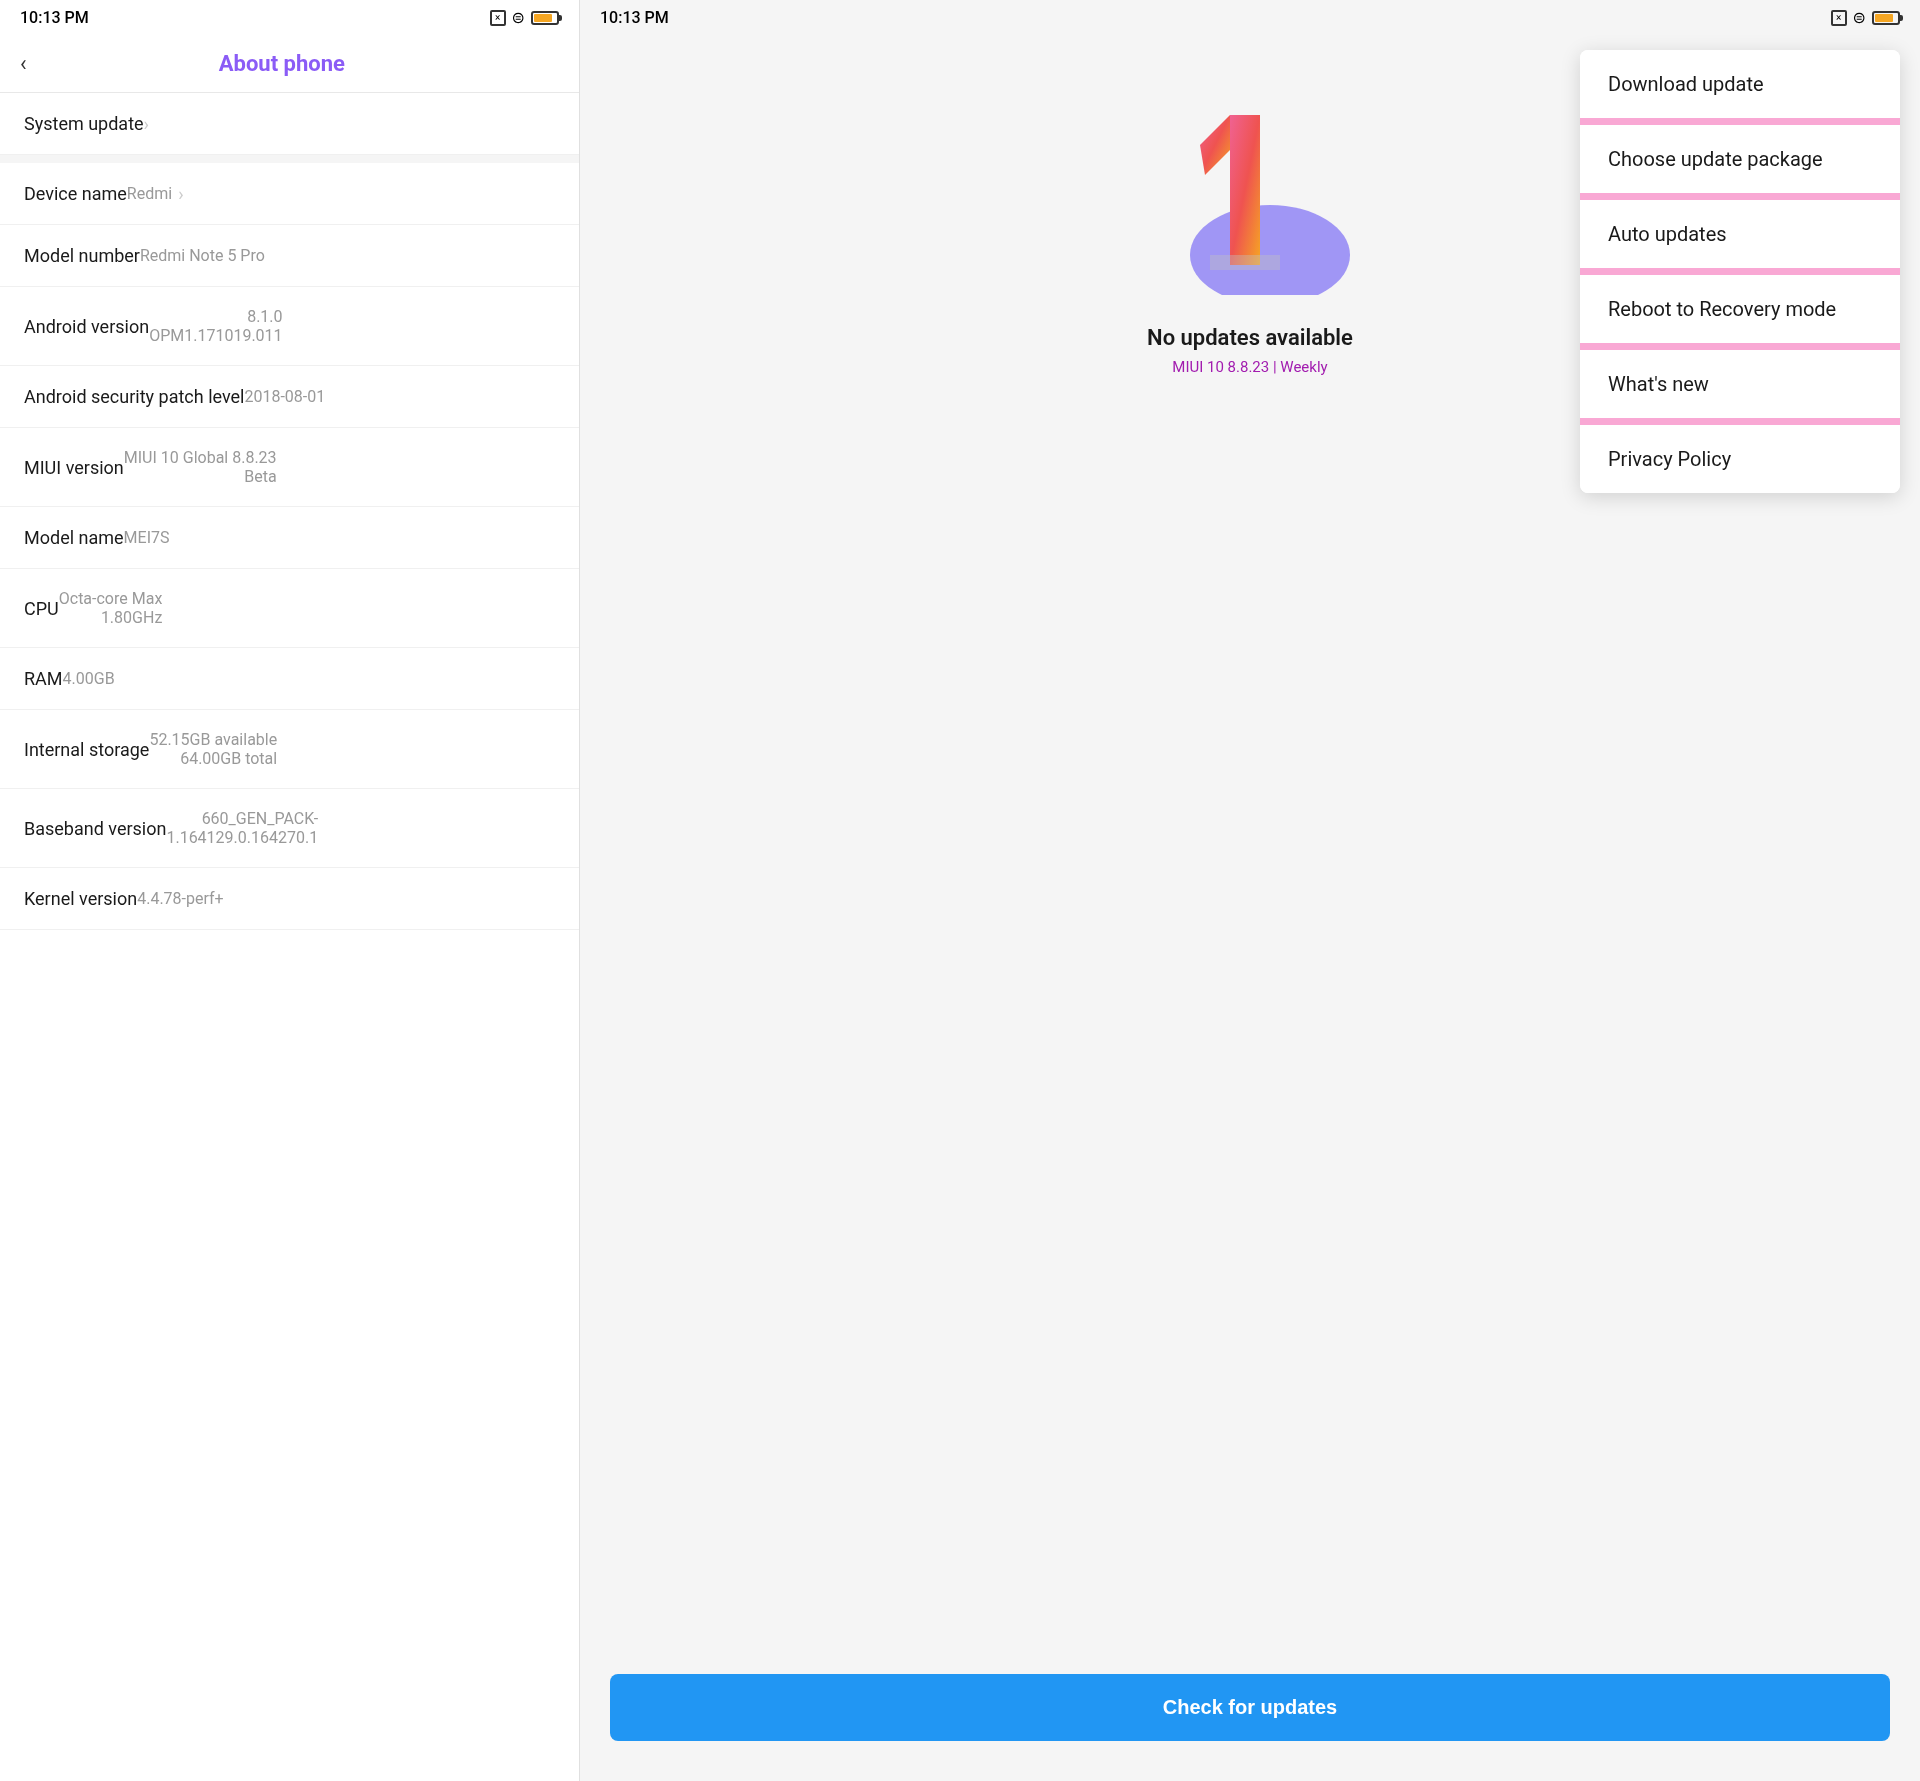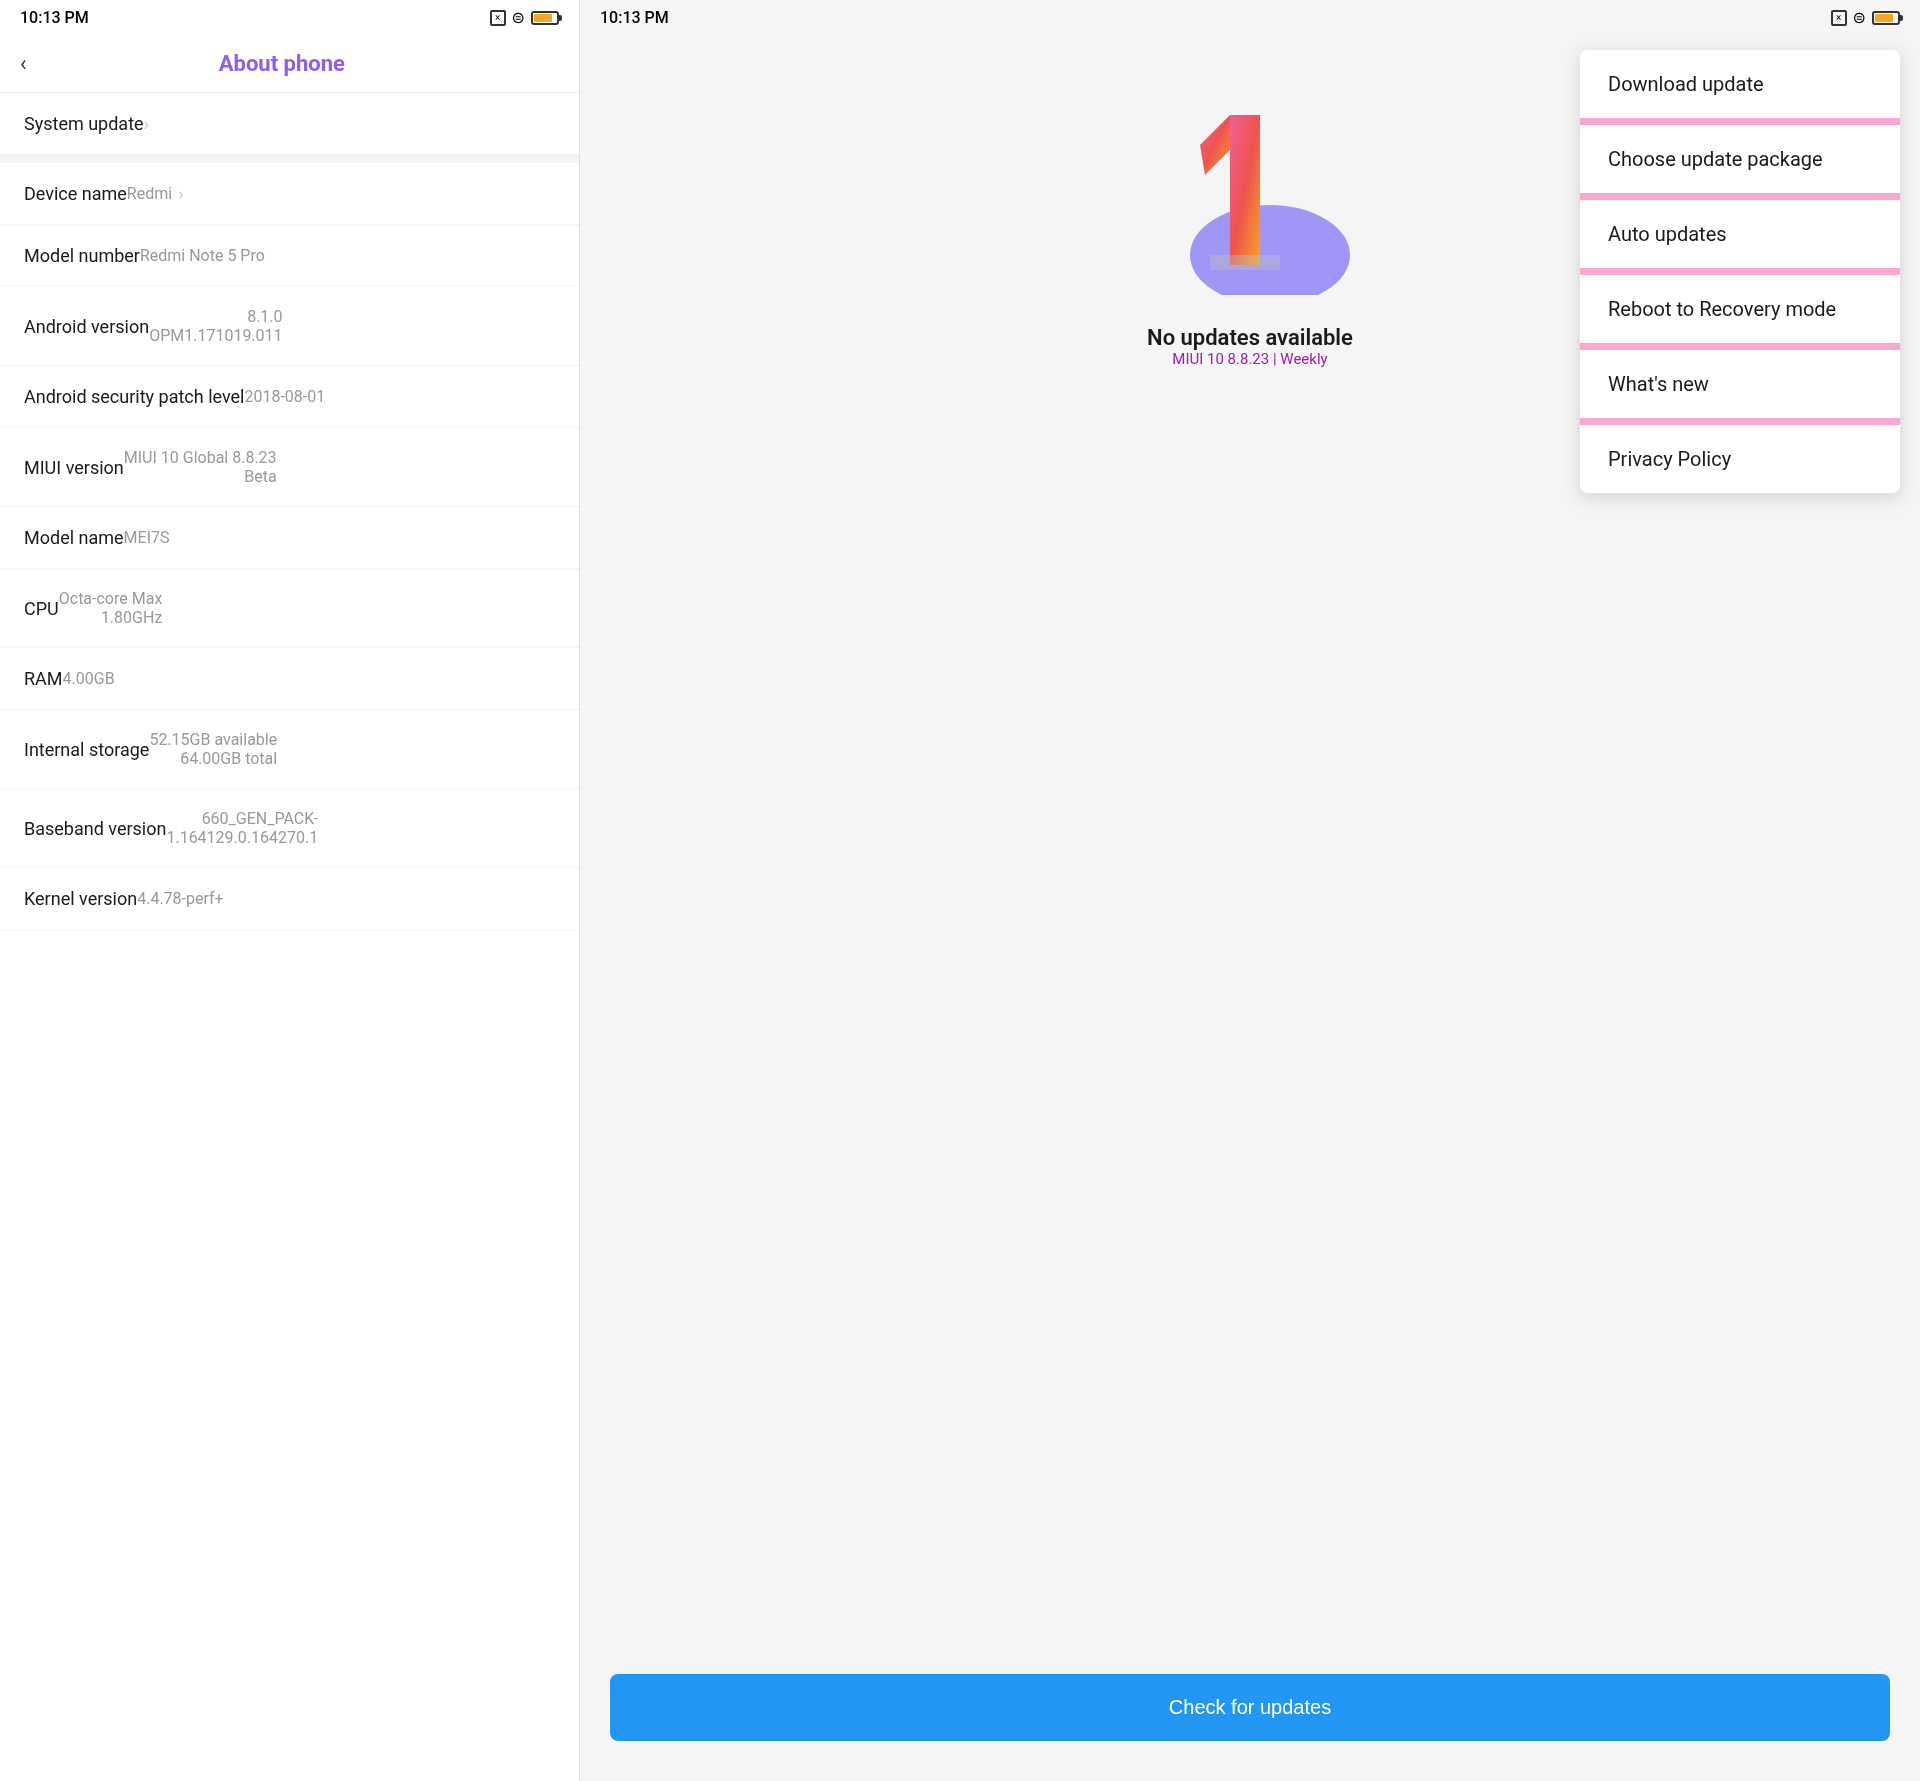--- a/index.html
+++ b/index.html
@@ -191,41 +191,42 @@
     .miui-logo {
       width: 200px;
       height: 200px;
       margin-bottom: 30px;
     }
 
     .no-updates-title {
       font-size: 22px;
       font-weight: 600;
       color: #1a1a1a;
+      margin-bottom: 8px;
       text-align: center;
     }
 
     .no-updates-subtitle {
       font-size: 15px;
       color: #a21caf;
       text-align: right;
     }
 
     .check-updates-btn {
       position: absolute;
       bottom: 40px;
       left: 30px;
       right: 30px;
       background: #2196f3;
       color: #fff;
       border: none;
       border-radius: 8px;
       padding: 22px;
       font-size: 20px;
-      font-weight: 400;
+      font-weight: 700;
       cursor: pointer;
       text-align: center;
     }
 
     
     .wifi-icon {
       display: inline-block;
       font-size: 16px;
     }
 

